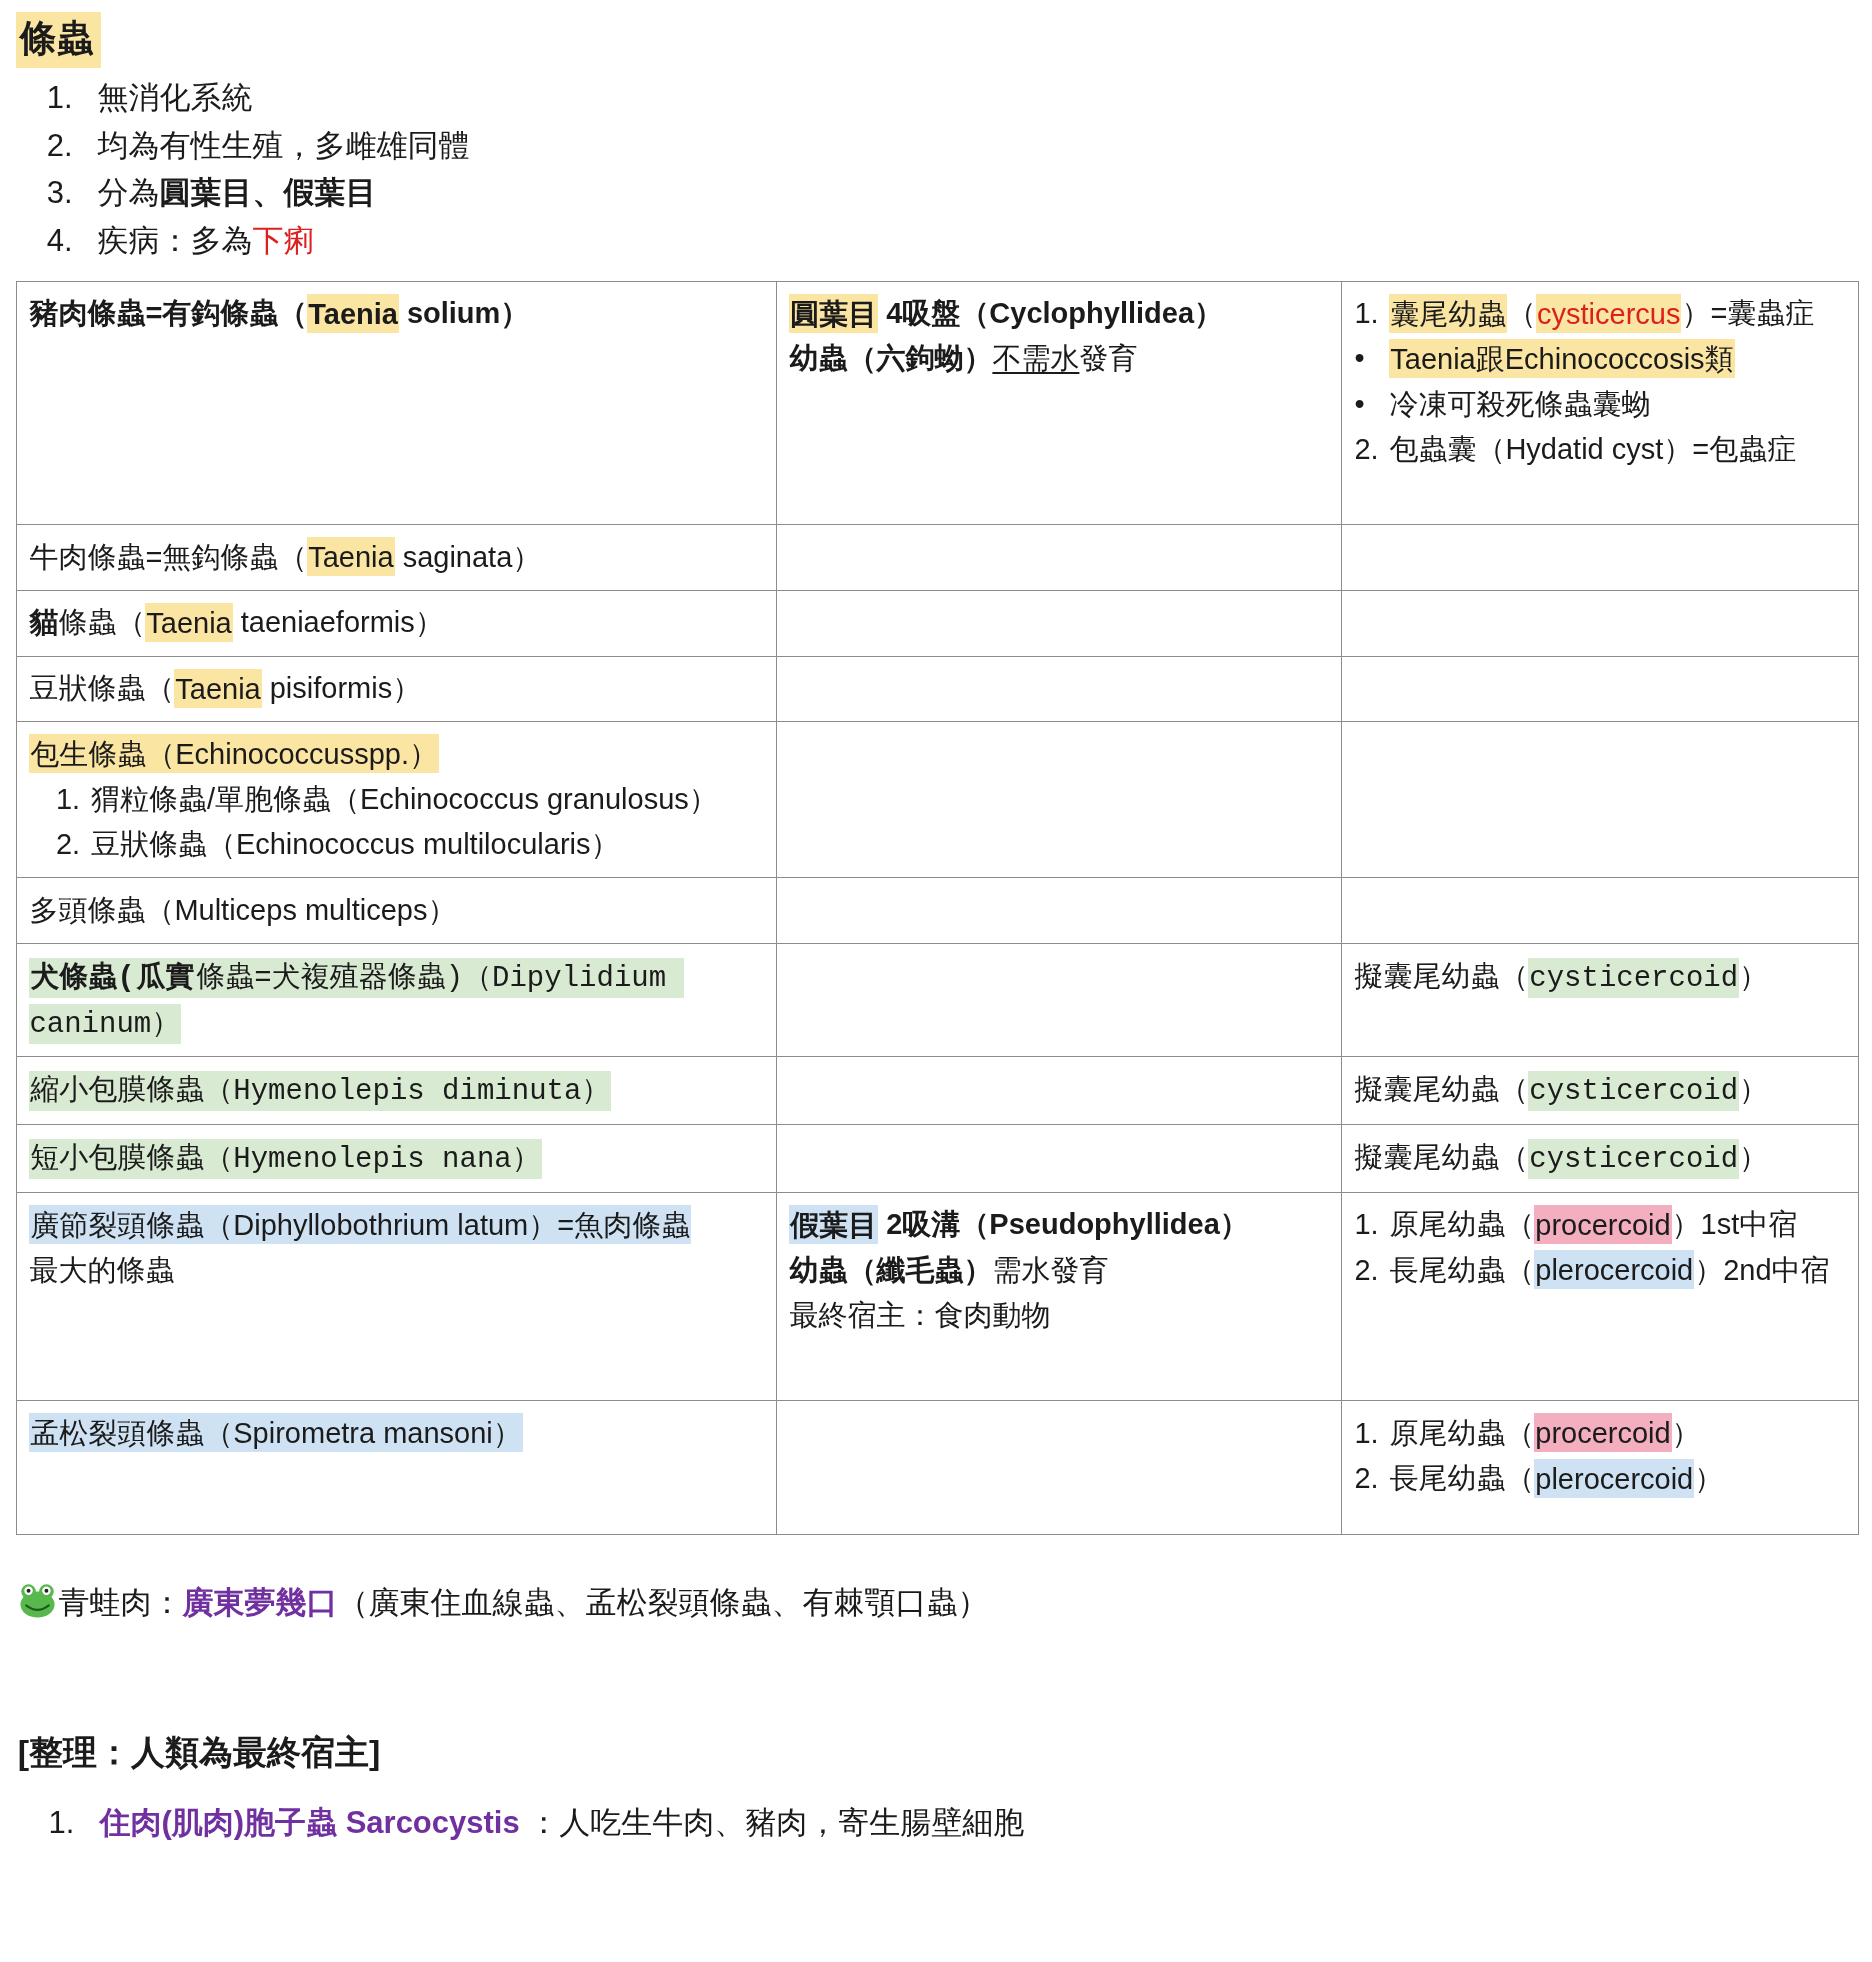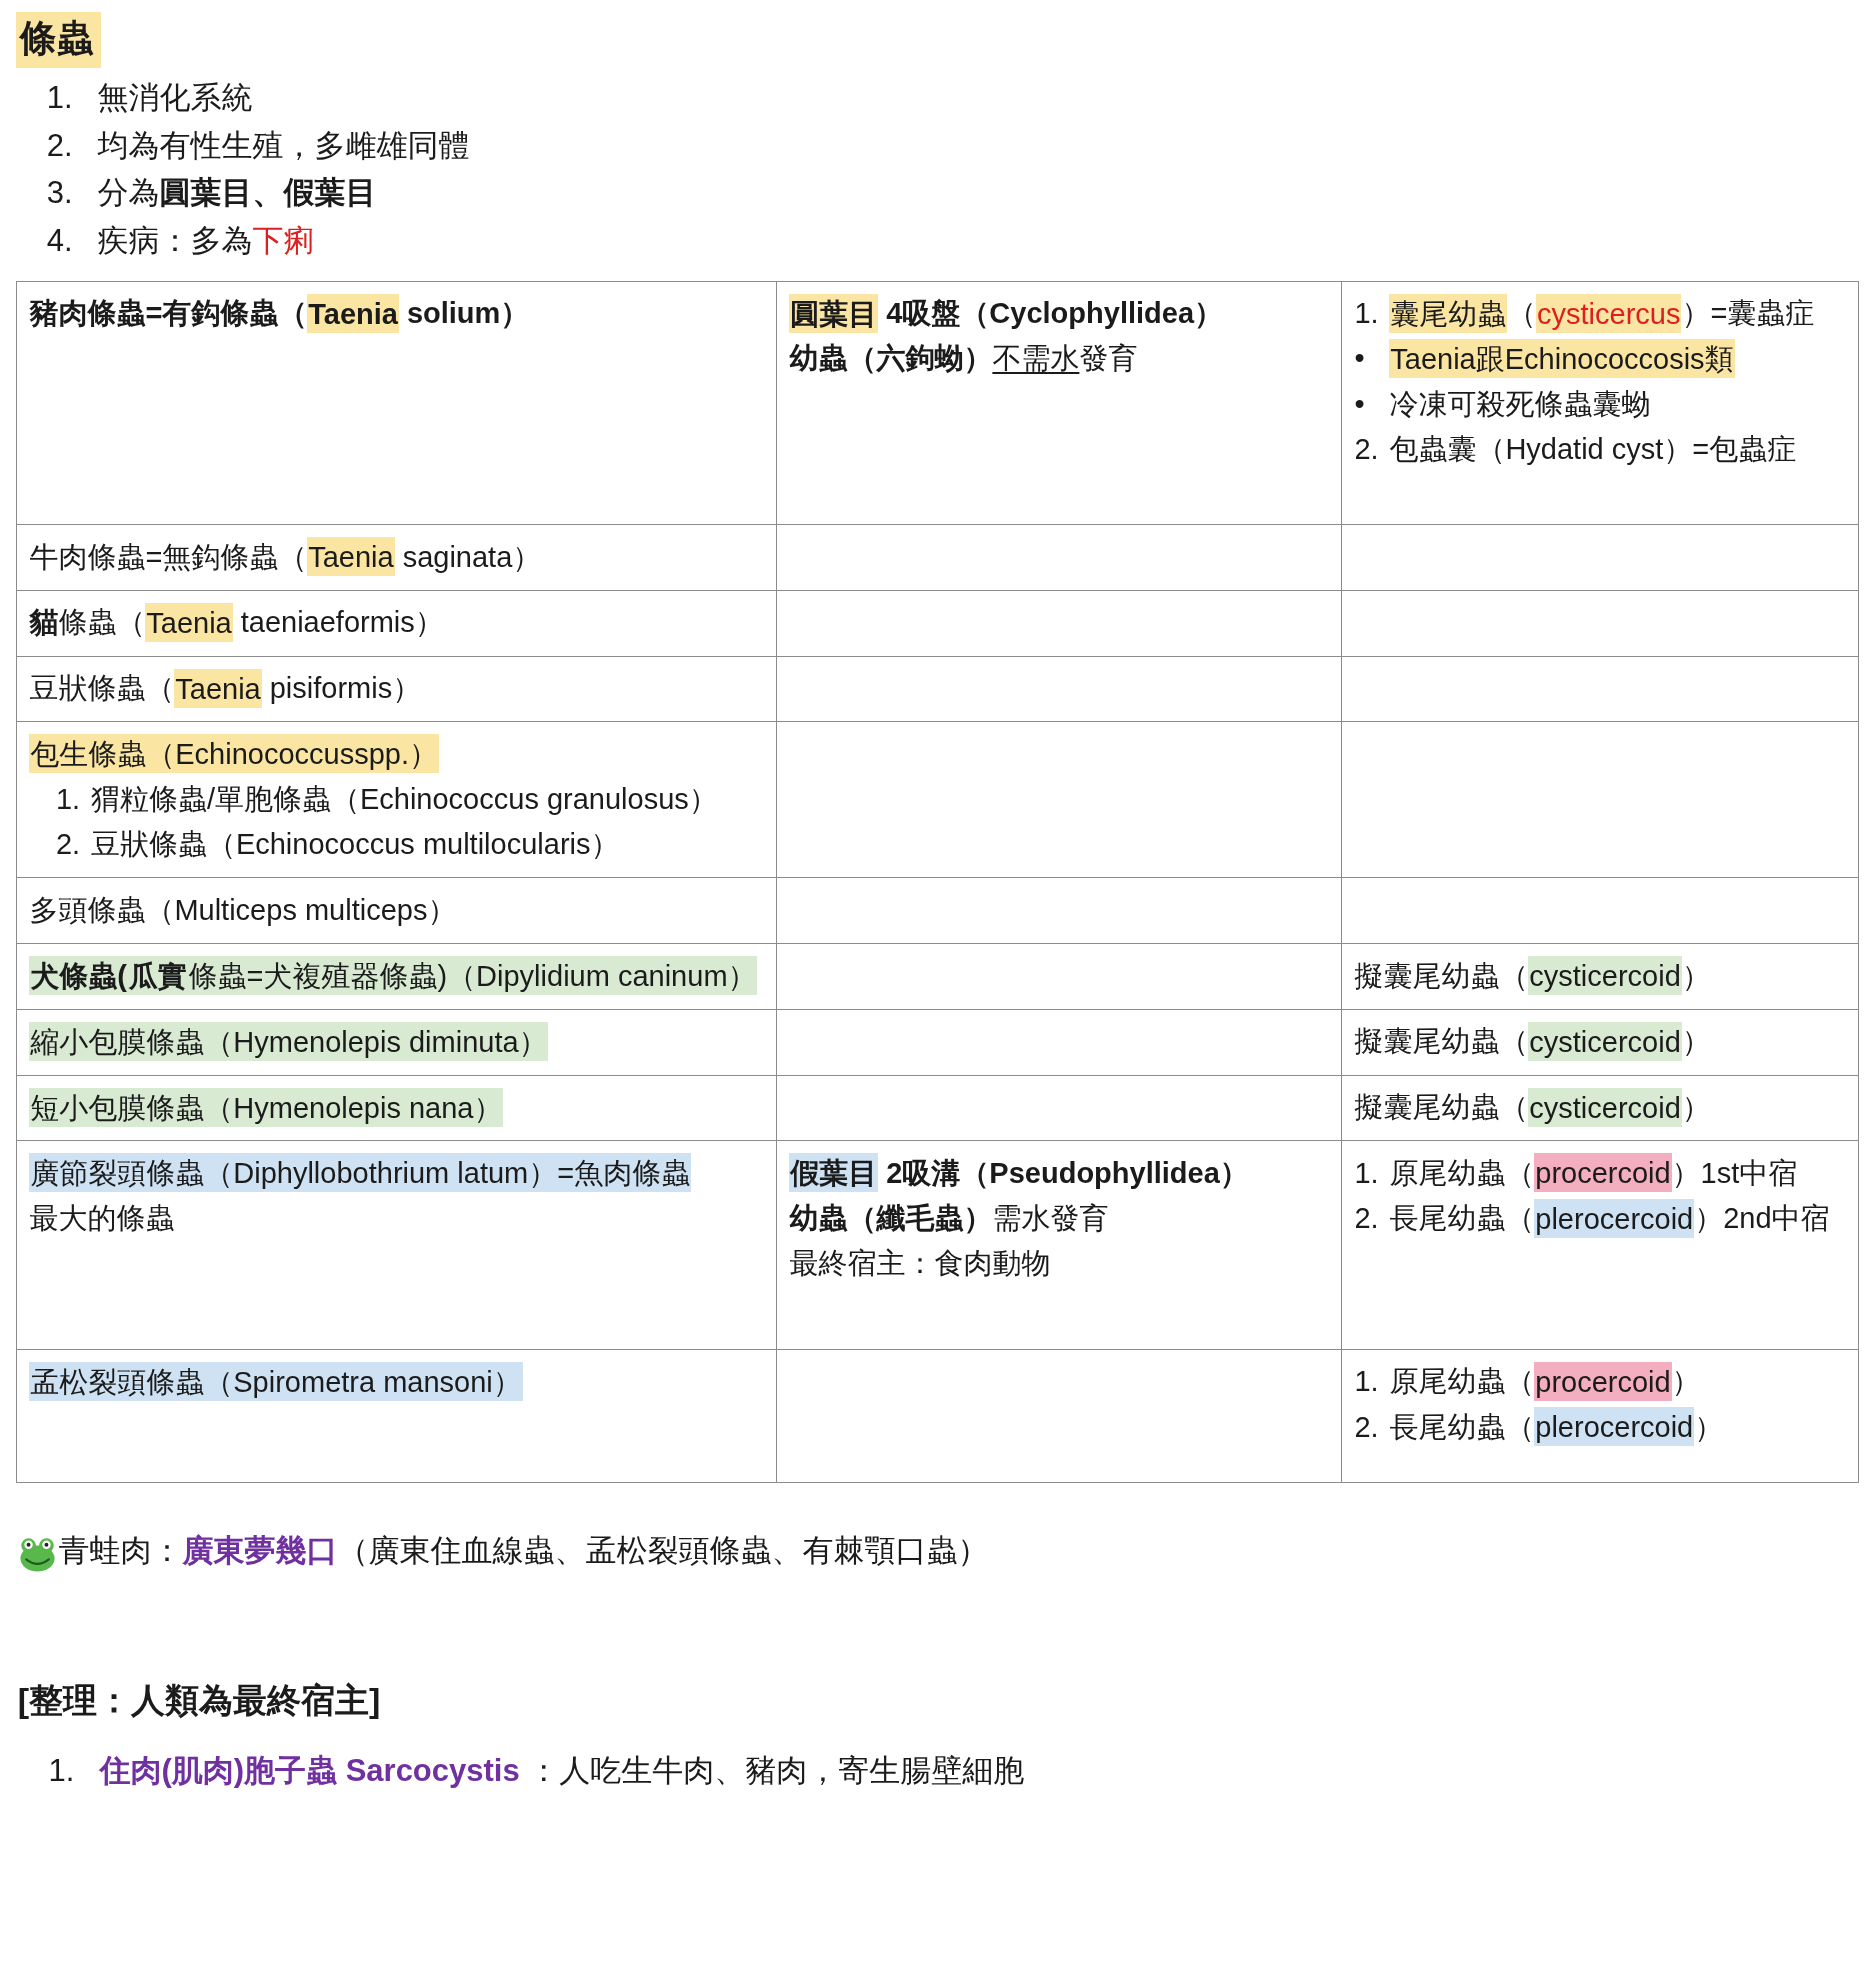--- a/index.html
+++ b/index.html
@@ -21,21 +21,21 @@
     margin:3.5px 0 5.3px 0;
   }
 
   
   .run{white-space:pre-wrap;}
   .b{font-weight:bold;}
   .u{text-decoration:underline;text-underline-offset:4.4px;text-decoration-thickness:1.8px;}
   .c-red{color:var(--c-red,#DD1F1F);}
   .c-purple{color:var(--c-purple,#7030A0);}
   .hl-yellow{background:var(--hl-yellow,#FBE5A2);padding:3.5px 0.9px;}
-  .hl-green{background:var(--hl-green,#D9EAD3);padding:3.5px 0.9px;}
+  .hl-green{background:var(--hl-green,#D9EAD3);padding:3.5px 0.9px;font-family:Liberation Mono, monospace;}
   .hl-blue{background:var(--hl-blue,#CFE2F3);padding:3.5px 0.9px;}
   .hl-pink{background:var(--hl-pink,#F3AFC0);padding:3.5px 0.9px;}
 
   
   .intro{margin:3.5px 0 17.6px 0;padding-left:17.6px;}
   .intro .li{display:flex;font-size:31px;line-height:1.42;margin:3.5px 0;}
   .num{flex:none;width:39px;text-align:right;margin-right:25px;}
   .li-text{flex:1;}
 
   
@@ -54,21 +54,21 @@
   }
   td.mid{vertical-align:middle;}
   .cell-line{margin:1.8px 0;}
   .cell-line.has-marker{display:flex;}
   .cell-line .marker{flex:none;width:35px;}
   .cell-line .ltext{flex:1;}
   .cell-line.ind{margin-left:26.5px;}
 
   
   .frog-line{
-    display:flex;align-items:flex-end;
+    display:flex;align-items:flex-start;
     font-size:31px;line-height:1.45;
     margin:46px 0 0 1.8px;
   }
   .frog-ic{flex:none;width:39px;height:39px;margin-right:1.8px;}
   .summary-heading{
     font-size:34px;font-weight:bold;
     margin:104px 0 12.4px 1.8px;
   }
   .summary{padding-left:19.4px;}
   .summary .li{display:flex;font-size:31px;line-height:1.55;margin:23px 0;}

